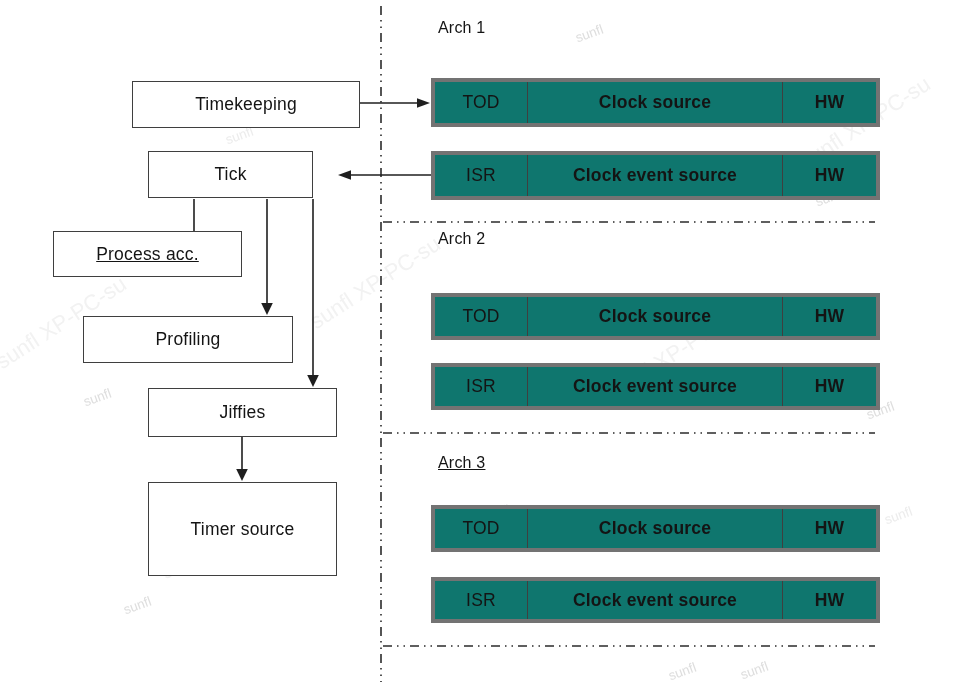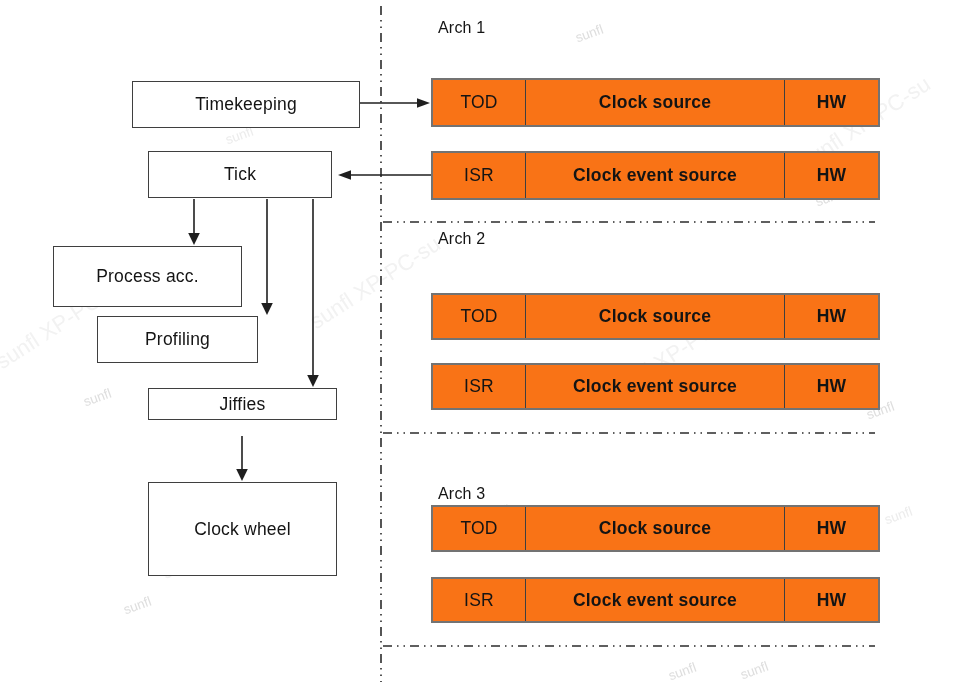--- a/index.html
+++ b/index.html
@@ -22,22 +22,22 @@
     letter-spacing:0.2px;
   }
   .arch-label{
     position:absolute;
     font-size:16px;color:#141414;
     z-index:3;letter-spacing:0.2px;
   }
   .hw-row{
     position:absolute;
     left:431px;width:449px;
-    background:#f97316;
-    border:2px solid #737373;
+    background:#0f766e;
+    border:4px solid #737373;
     box-sizing:border-box;
     display:flex;
     z-index:3;
   }
   .hw-row .cell{
     display:flex;align-items:center;justify-content:center;
     font-size:17.5px;color:#141414;
     box-sizing:border-box;
     letter-spacing:0.2px;
   }
@@ -105,34 +105,34 @@
     <line x1="313" y1="199" x2="313" y2="376" stroke="#1f1f1f" stroke-width="1.6"></line>
     <polygon points="313,387 307.2,375 318.8,375" fill="#1f1f1f"></polygon>
 
     <line x1="242" y1="436" x2="242" y2="470" stroke="#1f1f1f" stroke-width="1.6"></line>
     <polygon points="242,481 236.2,469 247.8,469" fill="#1f1f1f"></polygon>
   </svg>
 
   <div class="flow-box" style="left:132px;top:81px;width:228px;height:47px;">
     <span>Timekeeping</span>
   </div>
-  <div class="flow-box" style="left:148px;top:151px;width:184px;height:47px;text-align:center;">
+  <div class="flow-box" style="left:148px;top:151px;width:165px;height:47px;text-align:center;">
     <span>Tick</span>
   </div>
-  <div class="flow-box" style="left:53px;top:246px;width:189px;height:61px;">
+  <div class="flow-box" style="left:53px;top:231px;width:189px;height:46px;text-decoration:underline;">
     <span>Process acc.</span>
   </div>
-  <div class="flow-box" style="left:97px;top:316px;width:161px;height:47px;">
+  <div class="flow-box" style="left:83px;top:316px;width:210px;height:47px;">
     <span>Profiling</span>
   </div>
-  <div class="flow-box" style="left:148px;top:388px;width:189px;height:32px;">
+  <div class="flow-box" style="left:148px;top:388px;width:189px;height:49px;">
     <span>Jiffies</span>
   </div>
   <div class="flow-box" style="left:148px;top:482px;width:189px;height:94px;">
-    <span>Clock wheel</span>
+    <span>Timer source</span>
   </div>
 
   <div class="arch-label" style="left:438px;top:19px;">Arch 1</div>
   <div class="hw-row" style="top:78px;height:49px;">
     <div class="cell c1">TOD</div>
     <div class="cell c2">Clock source</div>
     <div class="cell c3">HW</div>
   </div>
   <div class="hw-row" style="top:151px;height:49px;">
     <div class="cell c1">ISR</div>
@@ -145,21 +145,21 @@
     <div class="cell c1">TOD</div>
     <div class="cell c2">Clock source</div>
     <div class="cell c3">HW</div>
   </div>
   <div class="hw-row" style="top:363px;height:47px;">
     <div class="cell c1">ISR</div>
     <div class="cell c2">Clock event source</div>
     <div class="cell c3">HW</div>
   </div>
 
-  <div class="arch-label" style="left:438px;top:485px;">Arch 3</div>
+  <div class="arch-label" style="left:438px;top:454px;text-decoration:underline;">Arch 3</div>
   <div class="hw-row" style="top:505px;height:47px;">
     <div class="cell c1">TOD</div>
     <div class="cell c2">Clock source</div>
     <div class="cell c3">HW</div>
   </div>
   <div class="hw-row" style="top:577px;height:46px;">
     <div class="cell c1">ISR</div>
     <div class="cell c2">Clock event source</div>
     <div class="cell c3">HW</div>
   </div>

